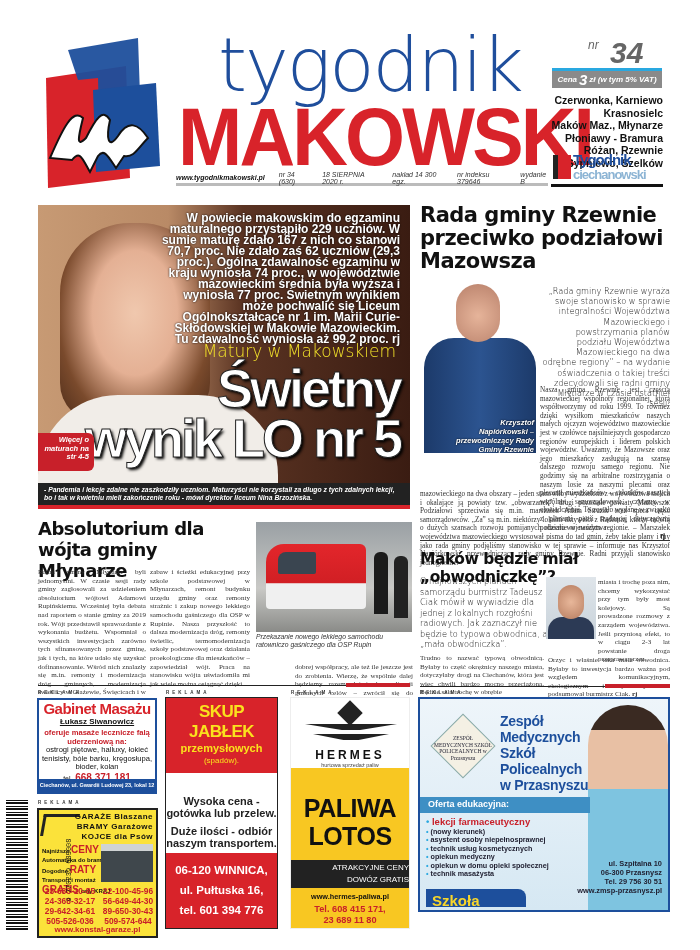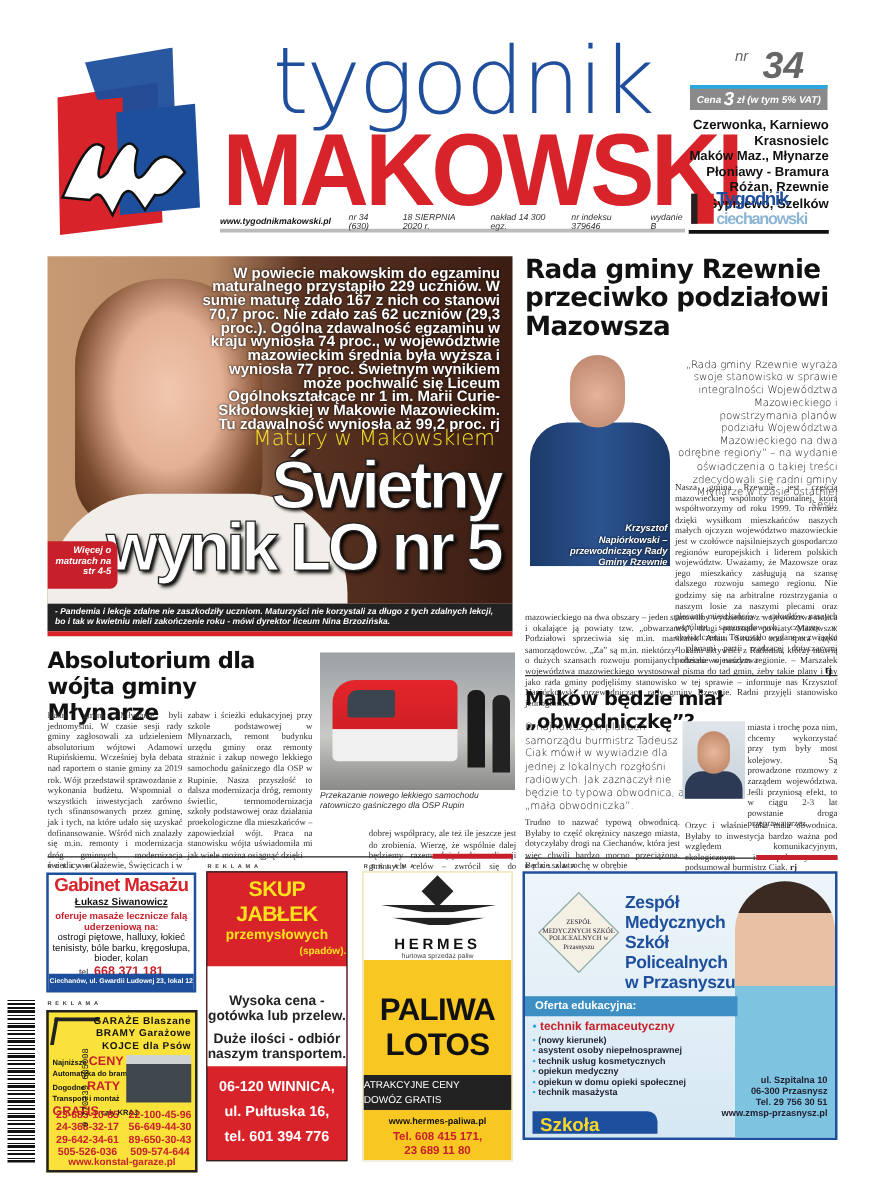--- a/index.html
+++ b/index.html
@@ -80,32 +80,32 @@
 #ad2 .left{position:absolute;left:3px;top:35px;font-size:6px;font-weight:bold;line-height:9px}
 #ad2 .left .r{color:#c8202a;font-size:10px;font-weight:900}
 #ad2 .gar{position:absolute;right:3px;top:34px;width:52px;height:38px;background:linear-gradient(180deg,#cfd3d4 0 18%,#3f474c 18%)}
 #ad2 .phones{position:absolute;left:2px;top:76px;width:116px;font-size:8.4px;font-weight:900;color:#c8202a;line-height:10px;display:grid;grid-template-columns:1fr 1fr;text-align:center}
 #ad2 .www{position:absolute;left:0;bottom:2px;width:100%;text-align:center;font-size:8px;font-weight:900;color:#c8202a}
 #bar{left:6px;top:800px;width:22px;height:130px;background:repeating-linear-gradient(0deg,#111 0 2px,#fff 2px 3px,#111 3px 4px,#fff 4px 6px)}
 #barnum{left:-6px;top:866px;transform:rotate(-90deg);font-size:7px;font-family:"Liberation Mono",monospace;width:150px;text-align:center}
 #ad3{left:165px;top:697px;width:113px;height:232px;border:1px solid #222;background:#d8232a}
 #ad3 .t{text-align:center;color:#fae21d;font-weight:900;font-size:17px;margin-top:4px;letter-spacing:-0.5px}
 #ad3 .s{text-align:center;color:#fae21d;font-weight:900;font-size:11px}
-#ad3 .s2{text-align:right;color:#fae21d;font-weight:bold;font-size:8px;margin-top:2px}
+#ad3 .s2{text-align:center;color:#fae21d;font-weight:normal;font-size:8px;margin-top:2px}
 #ad3 .w{position:absolute;left:0;top:75px;width:100%;height:80px;background:#fff;text-align:center;font-size:11px;line-height:12px;padding-top:22px;font-weight:bold;color:#222}
 #ad3 .a{position:absolute;left:0;top:162px;width:100%;text-align:center;color:#fff;font-weight:900;font-size:11.5px;line-height:20px}
 #ad4{left:290px;top:697px;width:120px;height:232px;background:#f8c722;border:1px solid #eee}
 #ad4 .top{position:absolute;left:0;top:0;width:100%;height:70px;background:#fff}
 #ad4 .chev{position:absolute;left:50%;transform:translateX(-50%) rotate(45deg);width:18px;height:18px;background:#222;top:6px}
 #ad4 .w1{position:absolute;left:14px;top:26px;width:92px;height:6px;background:#222;clip-path:polygon(0 0,100% 0,60% 100%,40% 100%)}
 #ad4 .w2{position:absolute;left:22px;top:36px;width:76px;height:6px;background:#222;clip-path:polygon(0 0,100% 0,60% 100%,40% 100%)}
 #ad4 .brand{position:absolute;top:50px;width:100%;text-align:center;font-size:12px;letter-spacing:3px;font-weight:bold}
 #ad4 .sub{position:absolute;top:64px;width:100%;text-align:center;font-size:5.5px;color:#444}
 #ad4 .big{position:absolute;top:96px;width:100%;text-align:center;font-size:25px;line-height:28px;font-weight:900;letter-spacing:-0.5px;color:#111}
-#ad4 .blk{position:absolute;top:162px;left:0;width:100%;height:28px;background:#222;color:#fff;font-size:8px;text-align:left;line-height:12px;padding-top:2px}
+#ad4 .blk{position:absolute;top:162px;left:0;width:100%;height:28px;background:#222;color:#fff;font-size:8px;text-align:right;line-height:12px;padding-top:2px}
 #ad4 .www{position:absolute;top:194px;width:100%;text-align:center;font-size:7.3px;font-weight:bold;color:#111}
 #ad4 .tel{position:absolute;top:206px;width:100%;text-align:center;font-size:9.2px;font-weight:bold;color:#c8202a;line-height:10.5px}
 #ad5{left:418px;top:697px;width:252px;height:215px;border:2px solid #1d4f9c;background:linear-gradient(180deg,#eef5fa,#d6e8f3);overflow:hidden}
 #ad5 .dia{position:absolute;left:20px;top:24px;width:46px;height:46px;transform:rotate(45deg);background:#f4f0e4;border:1px solid #8aa}
 #ad5 .dtx{position:absolute;left:14px;top:36px;width:58px;text-align:center;font-family:"Liberation Serif",serif;font-size:5.5px;line-height:6.5px;color:#223}
 #ad5 .name{position:absolute;left:80px;top:14px;font-size:14px;line-height:16px;font-weight:900;color:#1d4f9c;letter-spacing:-0.3px}
 #ad5 .nurse{position:absolute;left:168px;top:6px;width:80px;height:210px;background:linear-gradient(180deg,#3a2a22 0 12%,#e8c0a4 12% 40%,#7ec4e0 40%);border-radius:40px 40px 0 0}
 #ad5 .offer{position:absolute;left:0;top:98px;width:170px;height:16px;background:#3e8fc4;color:#fff;font-size:9px;font-weight:bold;padding:2px 8px}
 #ad5 ul{position:absolute;left:6px;top:118px;width:170px;list-style:none;font-size:7.2px;font-weight:bold;color:#223;line-height:8.6px}
 #ad5 ul li:before{content:"• ";color:#29a8e0}
@@ -289,21 +289,21 @@
   </div>
 </div>
 
 <div id="ad5" class="abs">
   <div class="nurse"></div>
   <div class="dia"></div>
   <div class="dtx">ZESPÓŁ MEDYCZNYCH SZKÓŁ POLICEALNYCH w Przasnyszu</div>
   <div class="name" style="width:90px">Zespół Medycznych Szkół Policealnych w Przasnyszu</div>
   <div class="offer">Oferta edukacyjna:</div>
   <ul>
-    <li class="hl">technik farmaceutyczny</li>
+    <li class="hl">lekcji farmaceutyczny</li>
     <li style="list-style:none">(nowy kierunek)</li>
     <li>asystent osoby niepełnosprawnej</li>
     <li>technik usług kosmetycznych</li>
     <li>opiekun medyczny</li>
     <li>opiekun w domu opieki społecznej</li>
     <li>technik masażysta</li>
   </ul>
   <div class="free">Szkoła bezpłatna</div>
   <div class="addr">
     <div>ul. Szpitalna 10</div>

